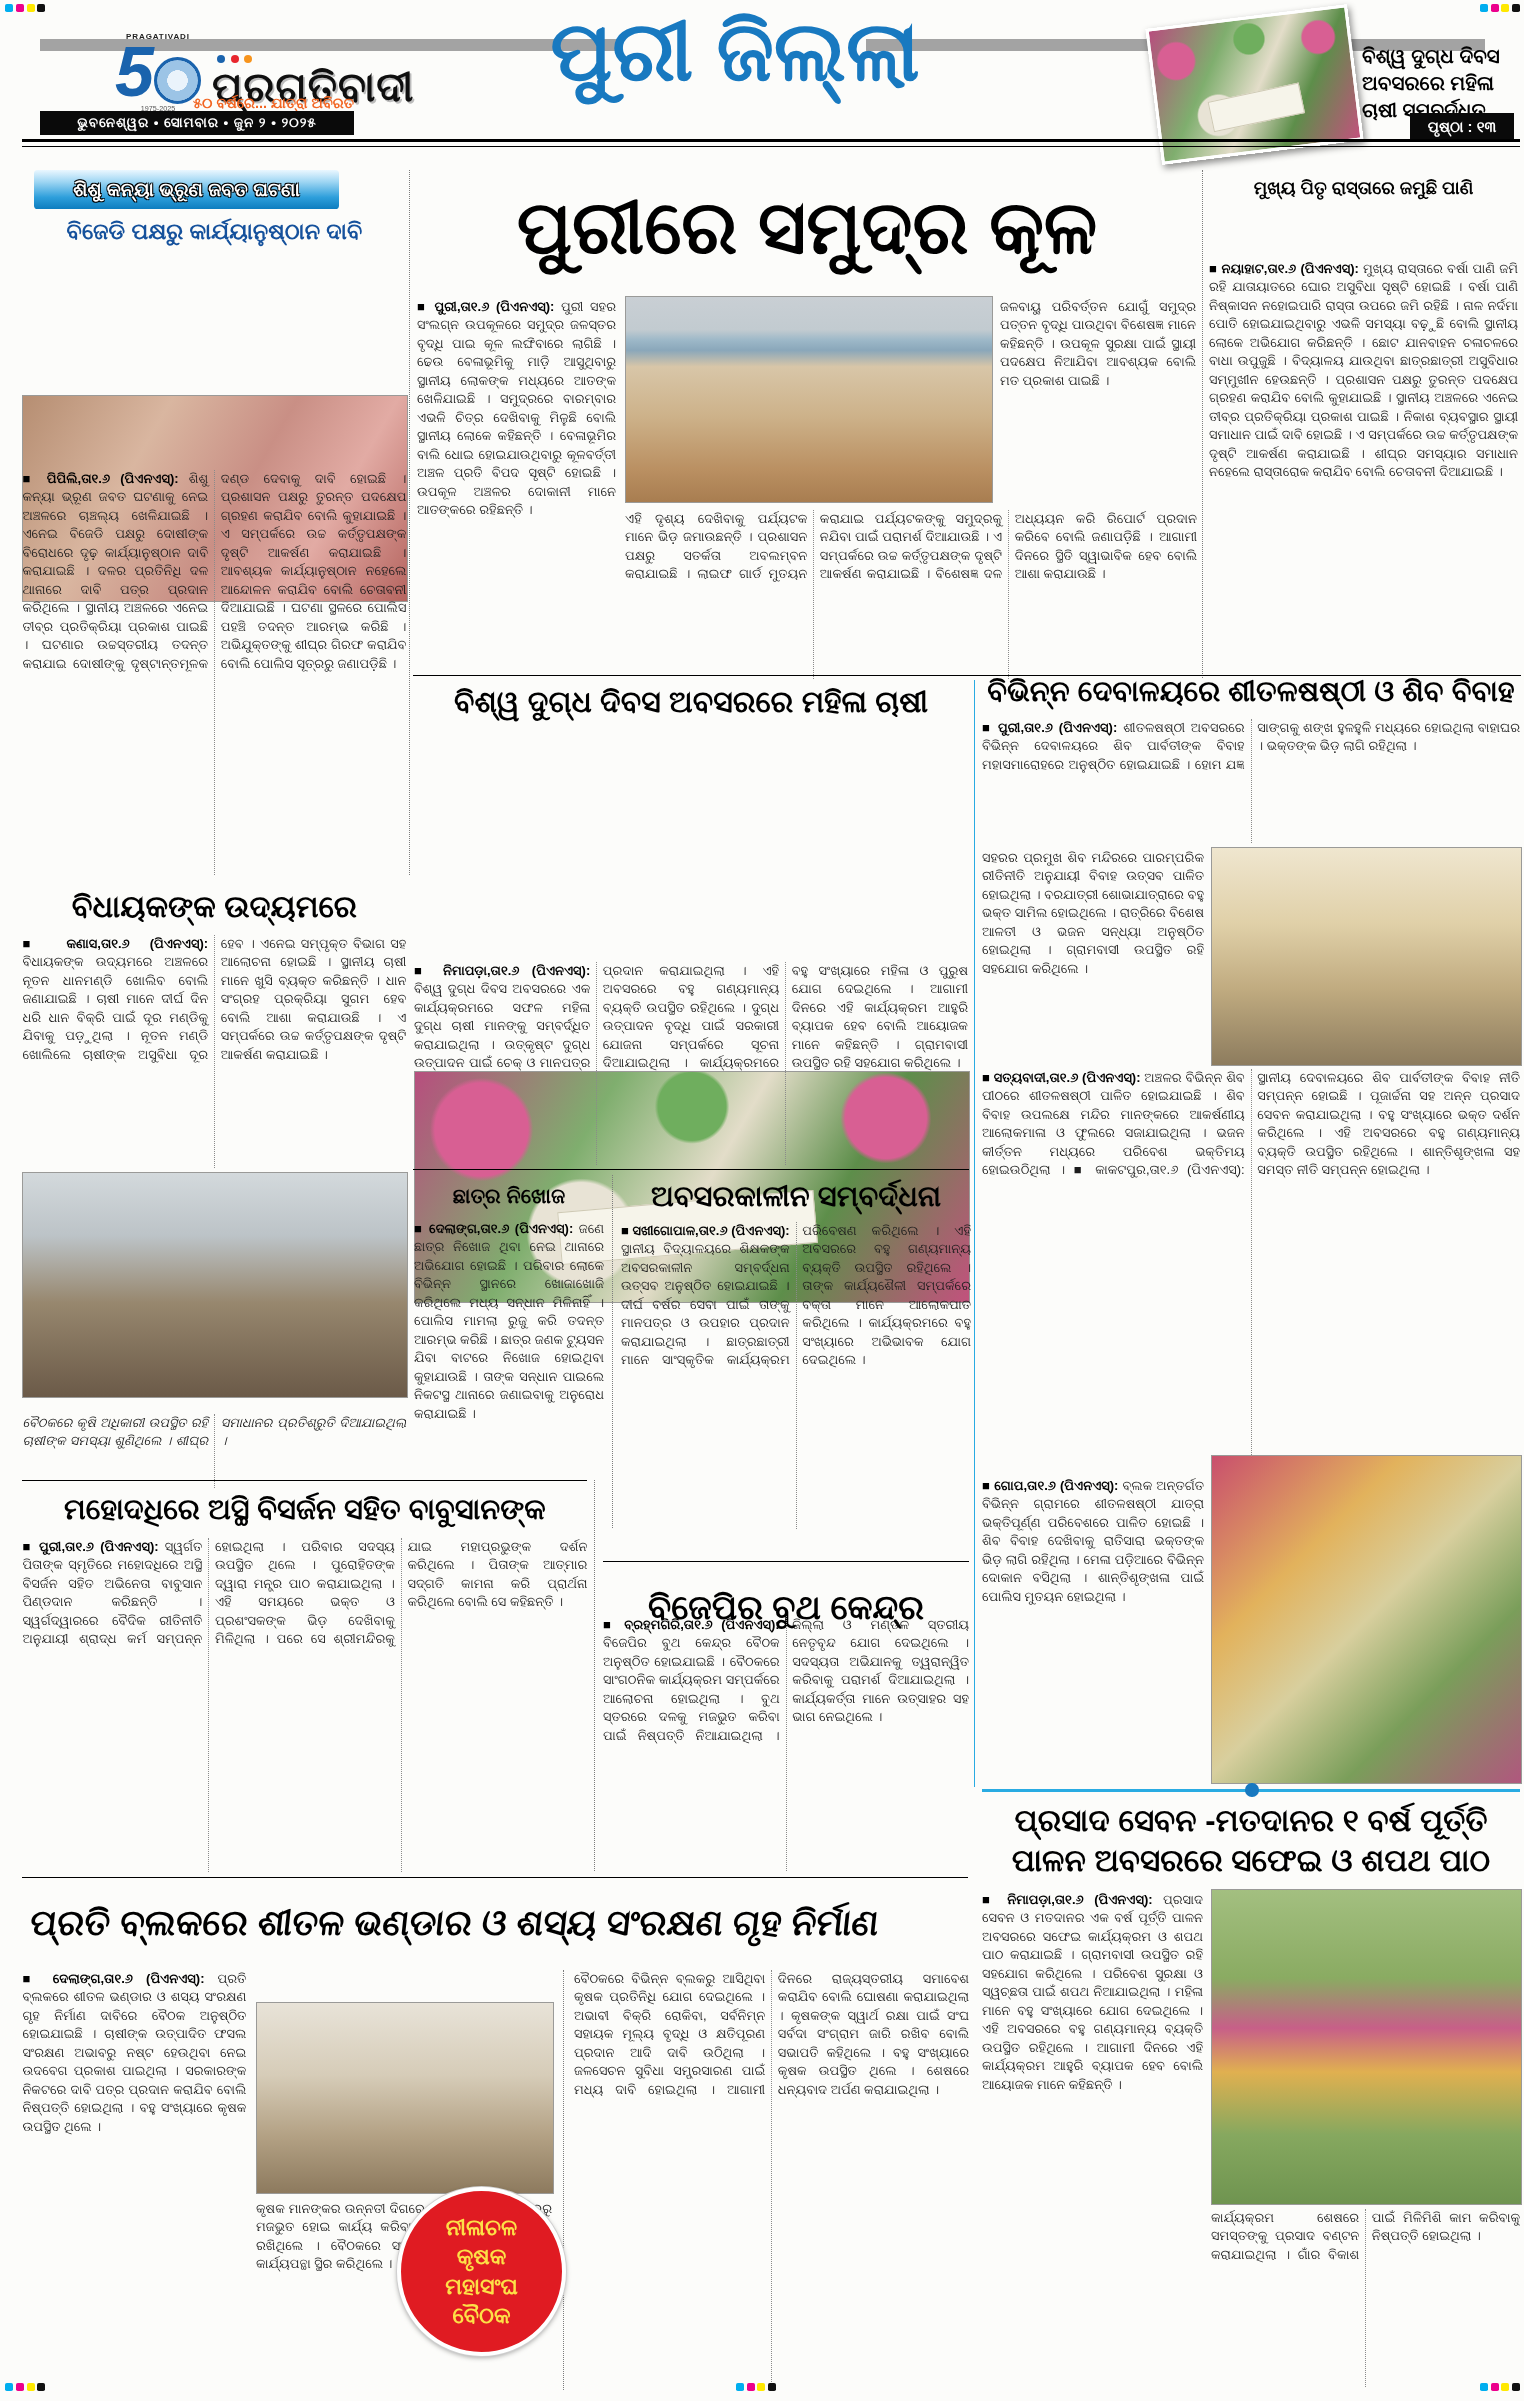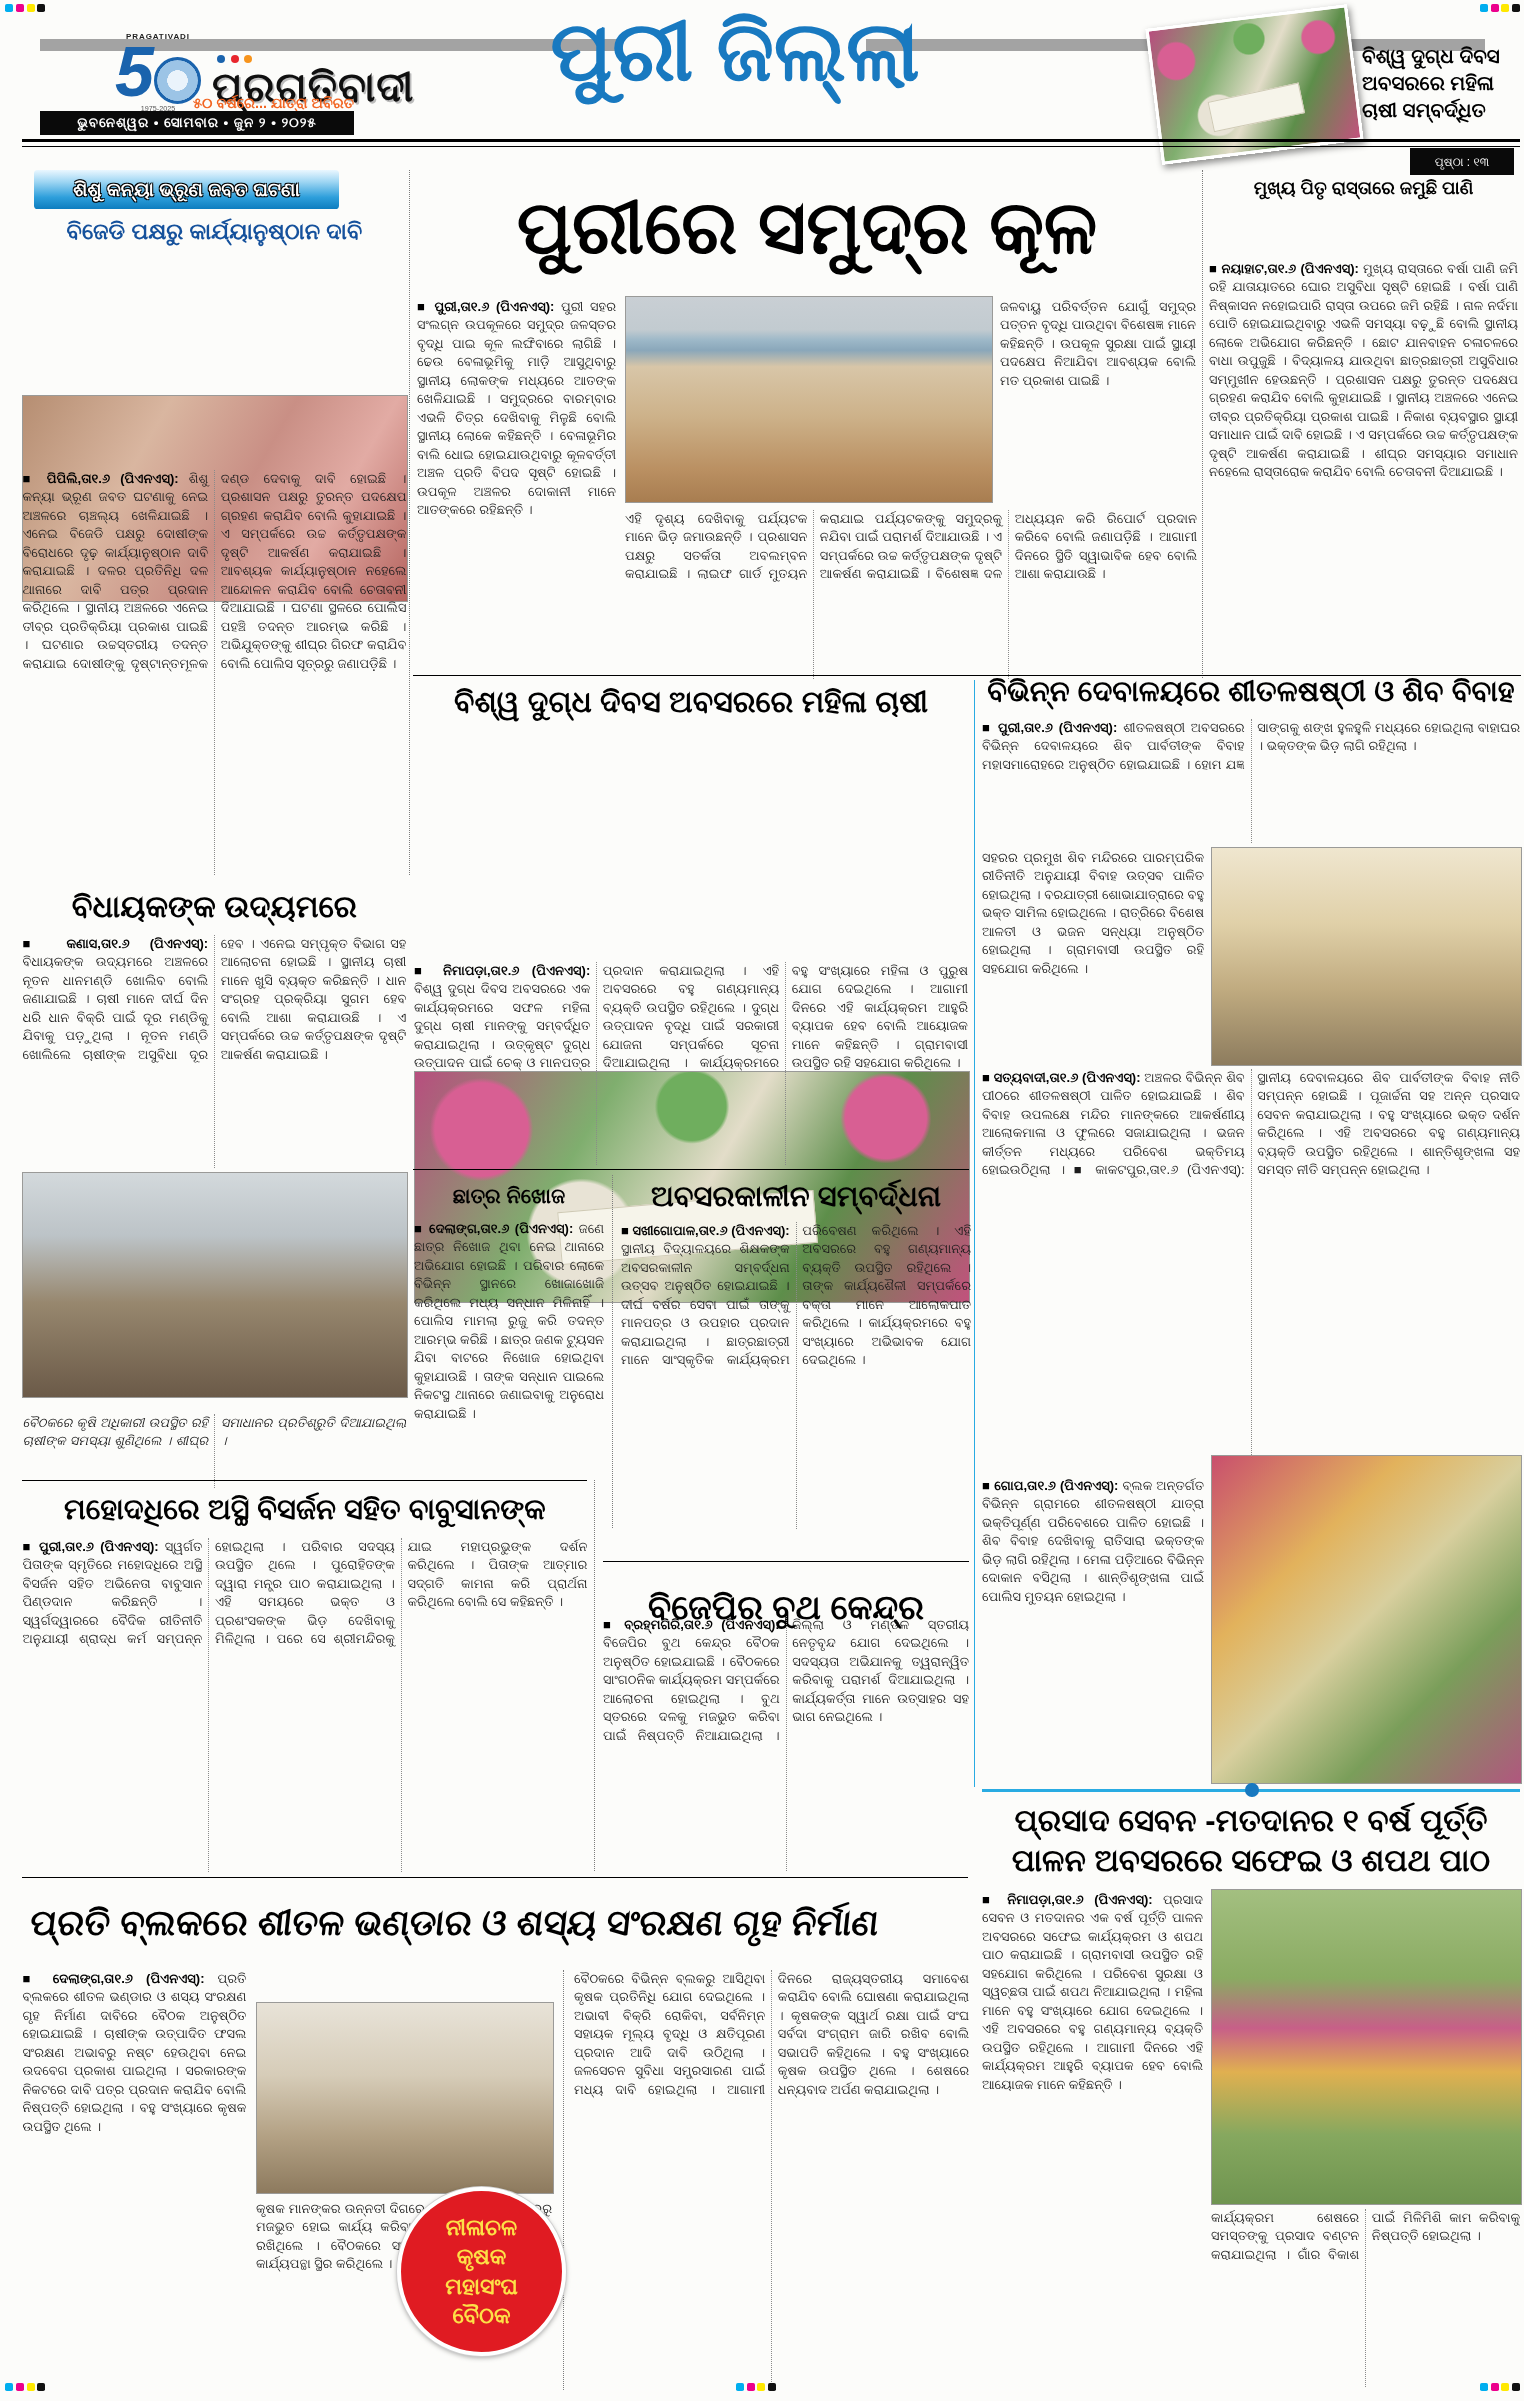--- a/index.html
+++ b/index.html
@@ -16,22 +16,22 @@
   .vcyan{border-left:1.8px solid #29abe2;width:0;}
   .hrule{border-top:1.8px solid #000;height:0;}
   .kicker{background:linear-gradient(180deg,#eaf7ff 0%,#9fd6f3 30%,#2e9fdb 70%,#0e7dbf 100%);
           color:#fff;font-weight:bold;text-align:center;font-size:19px;line-height:39px;
           border-radius:3.6px;text-shadow:-0.9px -0.9px 0 #000,0.9px -0.9px 0 #000,-0.9px 0.9px 0 #000,0.9px 0.9px 0 #000;}
   .subhead{font-weight:bold;color:#15519c;font-size:22.4px;text-align:center;}
   .datebar{background:#0a0a0a;color:#fff;font-weight:bold;font-size:13.5px;
            display:flex;align-items:center;justify-content:center;letter-spacing:0.9px;}
   .district-title{font-weight:bold;color:#1879c0;font-size:83px;line-height:99px;text-align:center;white-space:nowrap;}
   .promo-head{font-weight:bold;font-size:20px;line-height:1.35;color:#000;white-space:pre-line;}
-  .pagebox{background:#0a0a0a;color:#fff;font-weight:normal;font-size:12px;
-           display:flex;align-items:center;justify-content:center;margin-top:35px;}
+  .pagebox{background:#0a0a0a;color:#fff;font-weight:bold;font-size:15px;
+           display:flex;align-items:center;justify-content:center;}
   .badge-circle{border-radius:50%;background:#e01b22;border:4.5px solid #fff;
                 box-shadow:0 0 0 0.9px #d0d0d0,0 1.8px 5.4px rgba(0,0,0,.35);
                 color:#fde047;font-weight:bold;font-size:22.4px;line-height:1.3;text-align:center;
                 display:flex;align-items:center;justify-content:center;white-space:pre-line;z-index:5;}
   .masthead-name{font-weight:bold;font-size:41px;color:#0f0f0f;letter-spacing:0.9px;
                  text-shadow:1.8px 1.8px 0 #bcbcbc;}
   .tagline{color:#f26522;font-weight:bold;font-size:14.4px;}
   .graybar{background:#a3a3a3;}
   .regrow{display:flex;gap:2.7px;}
   .regdot{width:8px;height:8px;border-radius:1.8px;}

